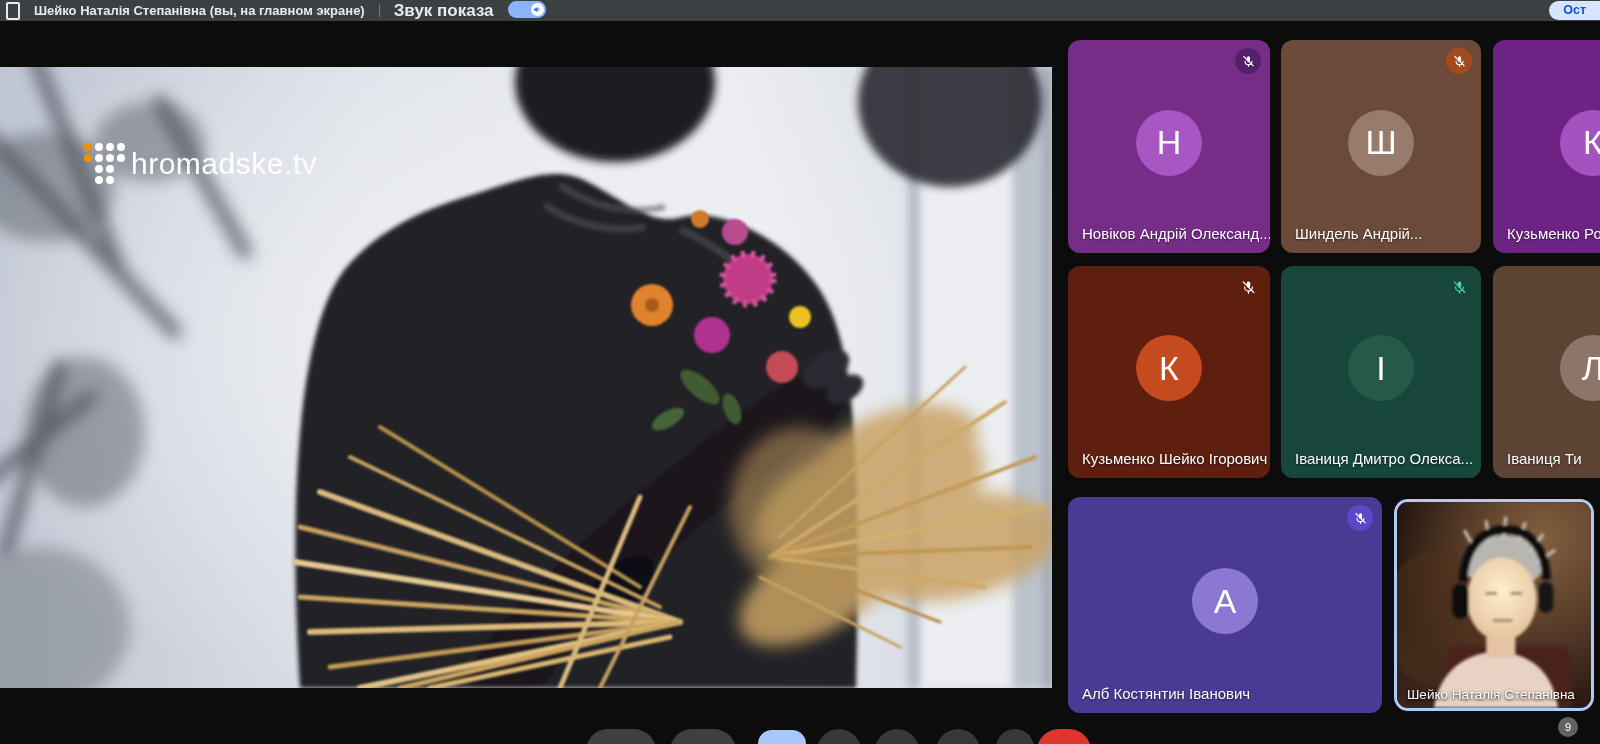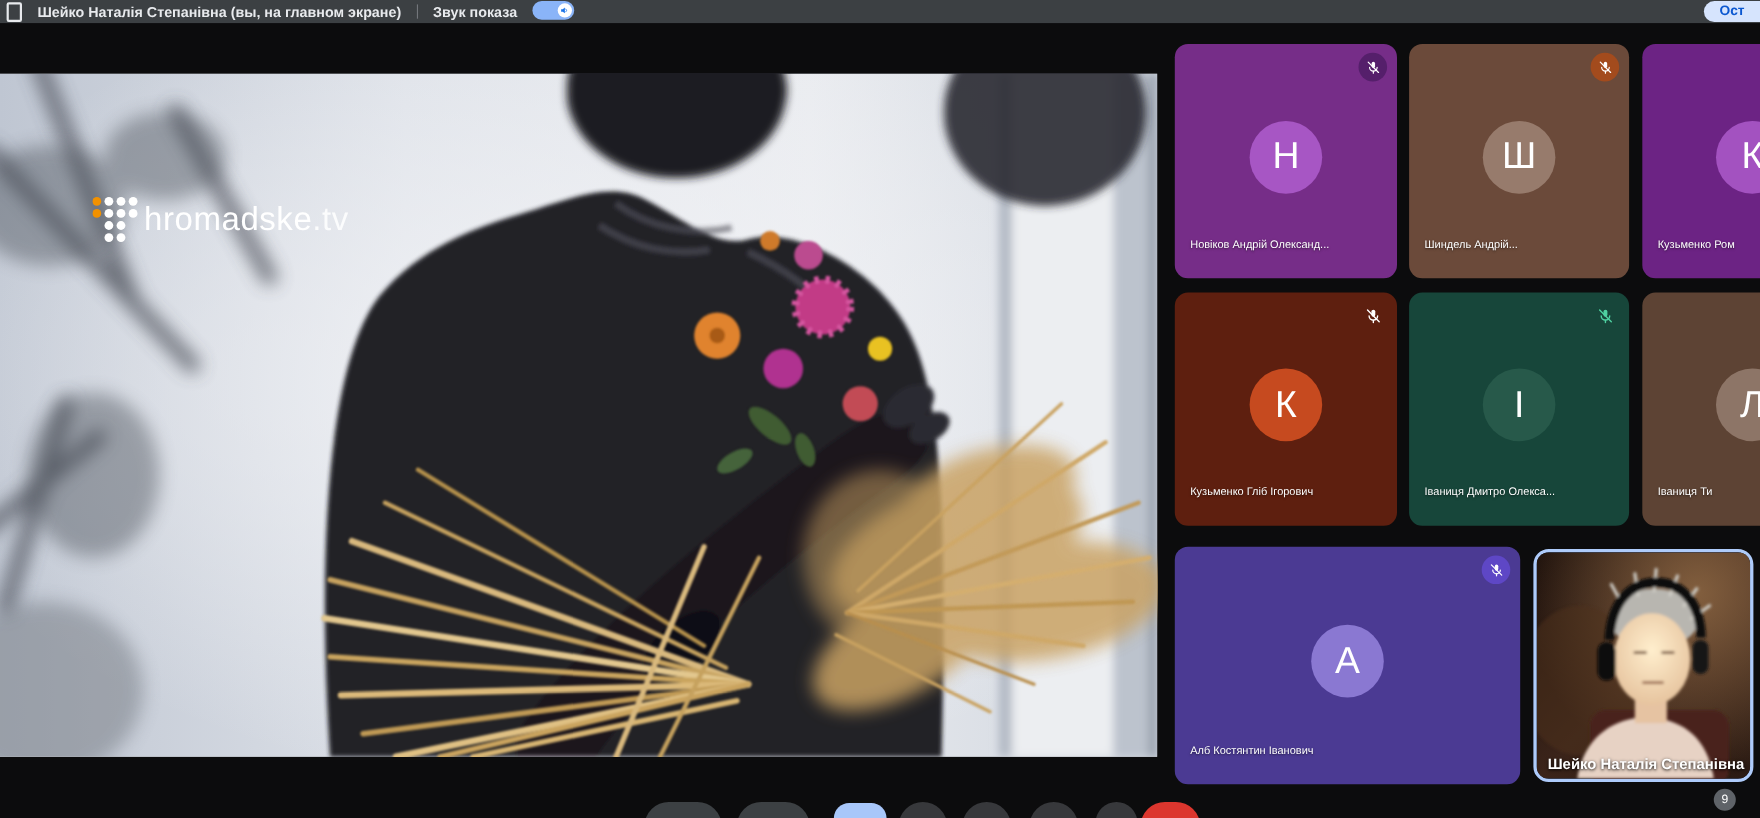--- a/index.html
+++ b/index.html
@@ -5,44 +5,44 @@
   html,body{margin:0;padding:0;background:#000;}
   #app{position:relative;width:1600px;height:744px;background:#0c0c0d;overflow:hidden;
        font-family:"Liberation Sans","DejaVu Sans",sans-serif;color:#e8eaed;}
 
   
   .topbar{position:absolute;left:0;top:0;width:1600px;height:21px;background:#3c4043;
           display:flex;align-items:center;gap:14px;padding-left:12px;box-sizing:border-box;}
   .win-icon{width:10px;height:14px;border:2px solid #e8eaed;border-radius:2px;margin-left:-6px;flex:0 0 auto;}
   .tb-title{font-size:13px;font-weight:700;color:#e8eaed;white-space:nowrap;}
   .tb-div{width:1px;height:13px;background:#73767b;}
-  .tb-sound{font-size:13px;font-weight:700;color:#e8eaed;white-space:nowrap;}
+  .tb-sound{font-size:17px;font-weight:700;color:#e8eaed;white-space:nowrap;}
   .toggle{position:relative;width:38px;height:17px;background:#8ab4f8;border-radius:10px;flex:0 0 auto;margin-top:-3px;}
   .toggle .knob{position:absolute;right:2px;top:2px;width:13px;height:13px;background:#fff;border-radius:50%;
                 display:flex;align-items:center;justify-content:center;}
   .stop-btn{margin-left:auto;margin-right:-46px;height:19px;line-height:19px;background:#d6e4fd;color:#0b57d0;
             font-size:12.5px;font-weight:700;border-radius:10px;padding:0 60px 0 14px;white-space:nowrap;}
 
   
   .stage{position:absolute;left:0;top:67px;width:1052px;height:621px;overflow:hidden;background:#d8dce3;}
   .stage svg{display:block;}
-  .logo{position:absolute;left:84px;top:76px;display:flex;align-items:center;gap:6px;margin-top:36px;}
+  .logo{position:absolute;left:84px;top:76px;display:flex;align-items:center;gap:6px;}
   .dots{display:grid;grid-template-columns:repeat(4,8px);grid-auto-rows:8px;gap:3px;}
   .dots i{width:8px;height:8px;border-radius:50%;background:#fff;}
   .dots i.o{background:#f29100;}
   .dots i.gap{background:transparent;}
   .logo-text{font-size:30px;font-weight:500;color:#fff;letter-spacing:.5px;}
   .logo-text .tld{opacity:.85;}
 
   
   .tile{position:absolute;border-radius:12px;overflow:hidden;}
   .tile .avatar{position:absolute;left:50%;top:50%;transform:translate(-50%,-56%);
                 width:66px;height:66px;border-radius:50%;display:flex;align-items:center;justify-content:center;
                 font-size:34px;color:#fff;font-weight:400;}
-  .tile .pname{position:absolute;left:14px;bottom:25px;font-size:10px;color:#fff;white-space:nowrap;
+  .tile .pname{position:absolute;left:14px;bottom:11px;font-size:15px;color:#fff;white-space:nowrap;
                text-shadow:0 1px 2px rgba(0,0,0,.55);}
   .mic{position:absolute;top:8px;right:9px;width:26px;height:26px;border-radius:50%;
        display:flex;align-items:center;justify-content:center;color:#fff;}
   .t1{left:1068px;top:40px;width:202px;height:213px;}
   .t2{left:1281px;top:40px;width:200px;height:213px;}
   .t3{left:1493px;top:40px;width:200px;height:213px;}
   .t4{left:1068px;top:266px;width:202px;height:212px;}
   .t5{left:1281px;top:266px;width:200px;height:212px;}
   .t6{left:1493px;top:266px;width:200px;height:212px;}
   .t7{left:1068px;top:497px;width:314px;height:216px;}
@@ -264,21 +264,21 @@
     <div class="mic" style="color: rgb(255, 255, 255);">
       <svg width="17" height="17" viewBox="0 0 24 24">
           <g fill="none" stroke="currentColor" stroke-width="1.8" stroke-linecap="round">
             <rect x="9.5" y="3.5" width="5" height="9" rx="2.5" fill="currentColor" stroke="none"></rect>
             <path d="M6.5 11.5a5.5 5.5 0 0 0 11 0"></path>
             <path d="M12 17v3"></path>
             <path d="M4.5 4l15 15"></path>
           </g>
         </svg>
     </div>
-    <div class="pname">Кузьменко Гліб Ігорович</div>
+    <div class="pname">Кузьменко Шейко Ігорович</div>
   </div>
 
   <div class="tile t5" style="background: rgb(23, 70, 58);">
     <div class="avatar" style="background: rgb(39, 89, 74);">І</div>
     <div class="mic" style="color: rgb(79, 209, 161);">
       <svg width="17" height="17" viewBox="0 0 24 24">
           <g fill="none" stroke="currentColor" stroke-width="1.8" stroke-linecap="round">
             <rect x="9.5" y="3.5" width="5" height="9" rx="2.5" fill="currentColor" stroke="none"></rect>
             <path d="M6.5 11.5a5.5 5.5 0 0 0 11 0"></path>
             <path d="M12 17v3"></path>
@@ -302,21 +302,21 @@
             <rect x="9.5" y="3.5" width="5" height="9" rx="2.5" fill="currentColor" stroke="none"></rect>
             <path d="M6.5 11.5a5.5 5.5 0 0 0 11 0"></path>
             <path d="M12 17v3"></path>
             <path d="M4.5 4l15 15"></path>
           </g>
         </svg>
     </div>
     <div class="pname">Алб Костянтин Іванович</div>
   </div>
 
-  <div class="tile t8" style="background: #0f172a; border-color: rgb(174, 203, 250); font-weight: bold;">
+  <div class="tile t8" style="background: #7f1d1d; border-color: rgb(174, 203, 250);">
     <svg width="194" height="206" viewBox="0 0 200 212">
       <defs>
         <linearGradient id="room" x1="0" y1="0" x2="1" y2="1">
           <stop offset="0" stop-color="#1c100b"></stop>
             <stop offset=".5" stop-color="#3b241a"></stop>
             <stop offset="1" stop-color="#2a1a12"></stop>
         </linearGradient>
         <radialGradient id="lamp" cx=".75" cy=".18" r=".8">
           <stop offset="0" stop-color="#8a6542" stop-opacity=".9"></stop>
             <stop offset="1" stop-color="#8a6542" stop-opacity="0"></stop>

